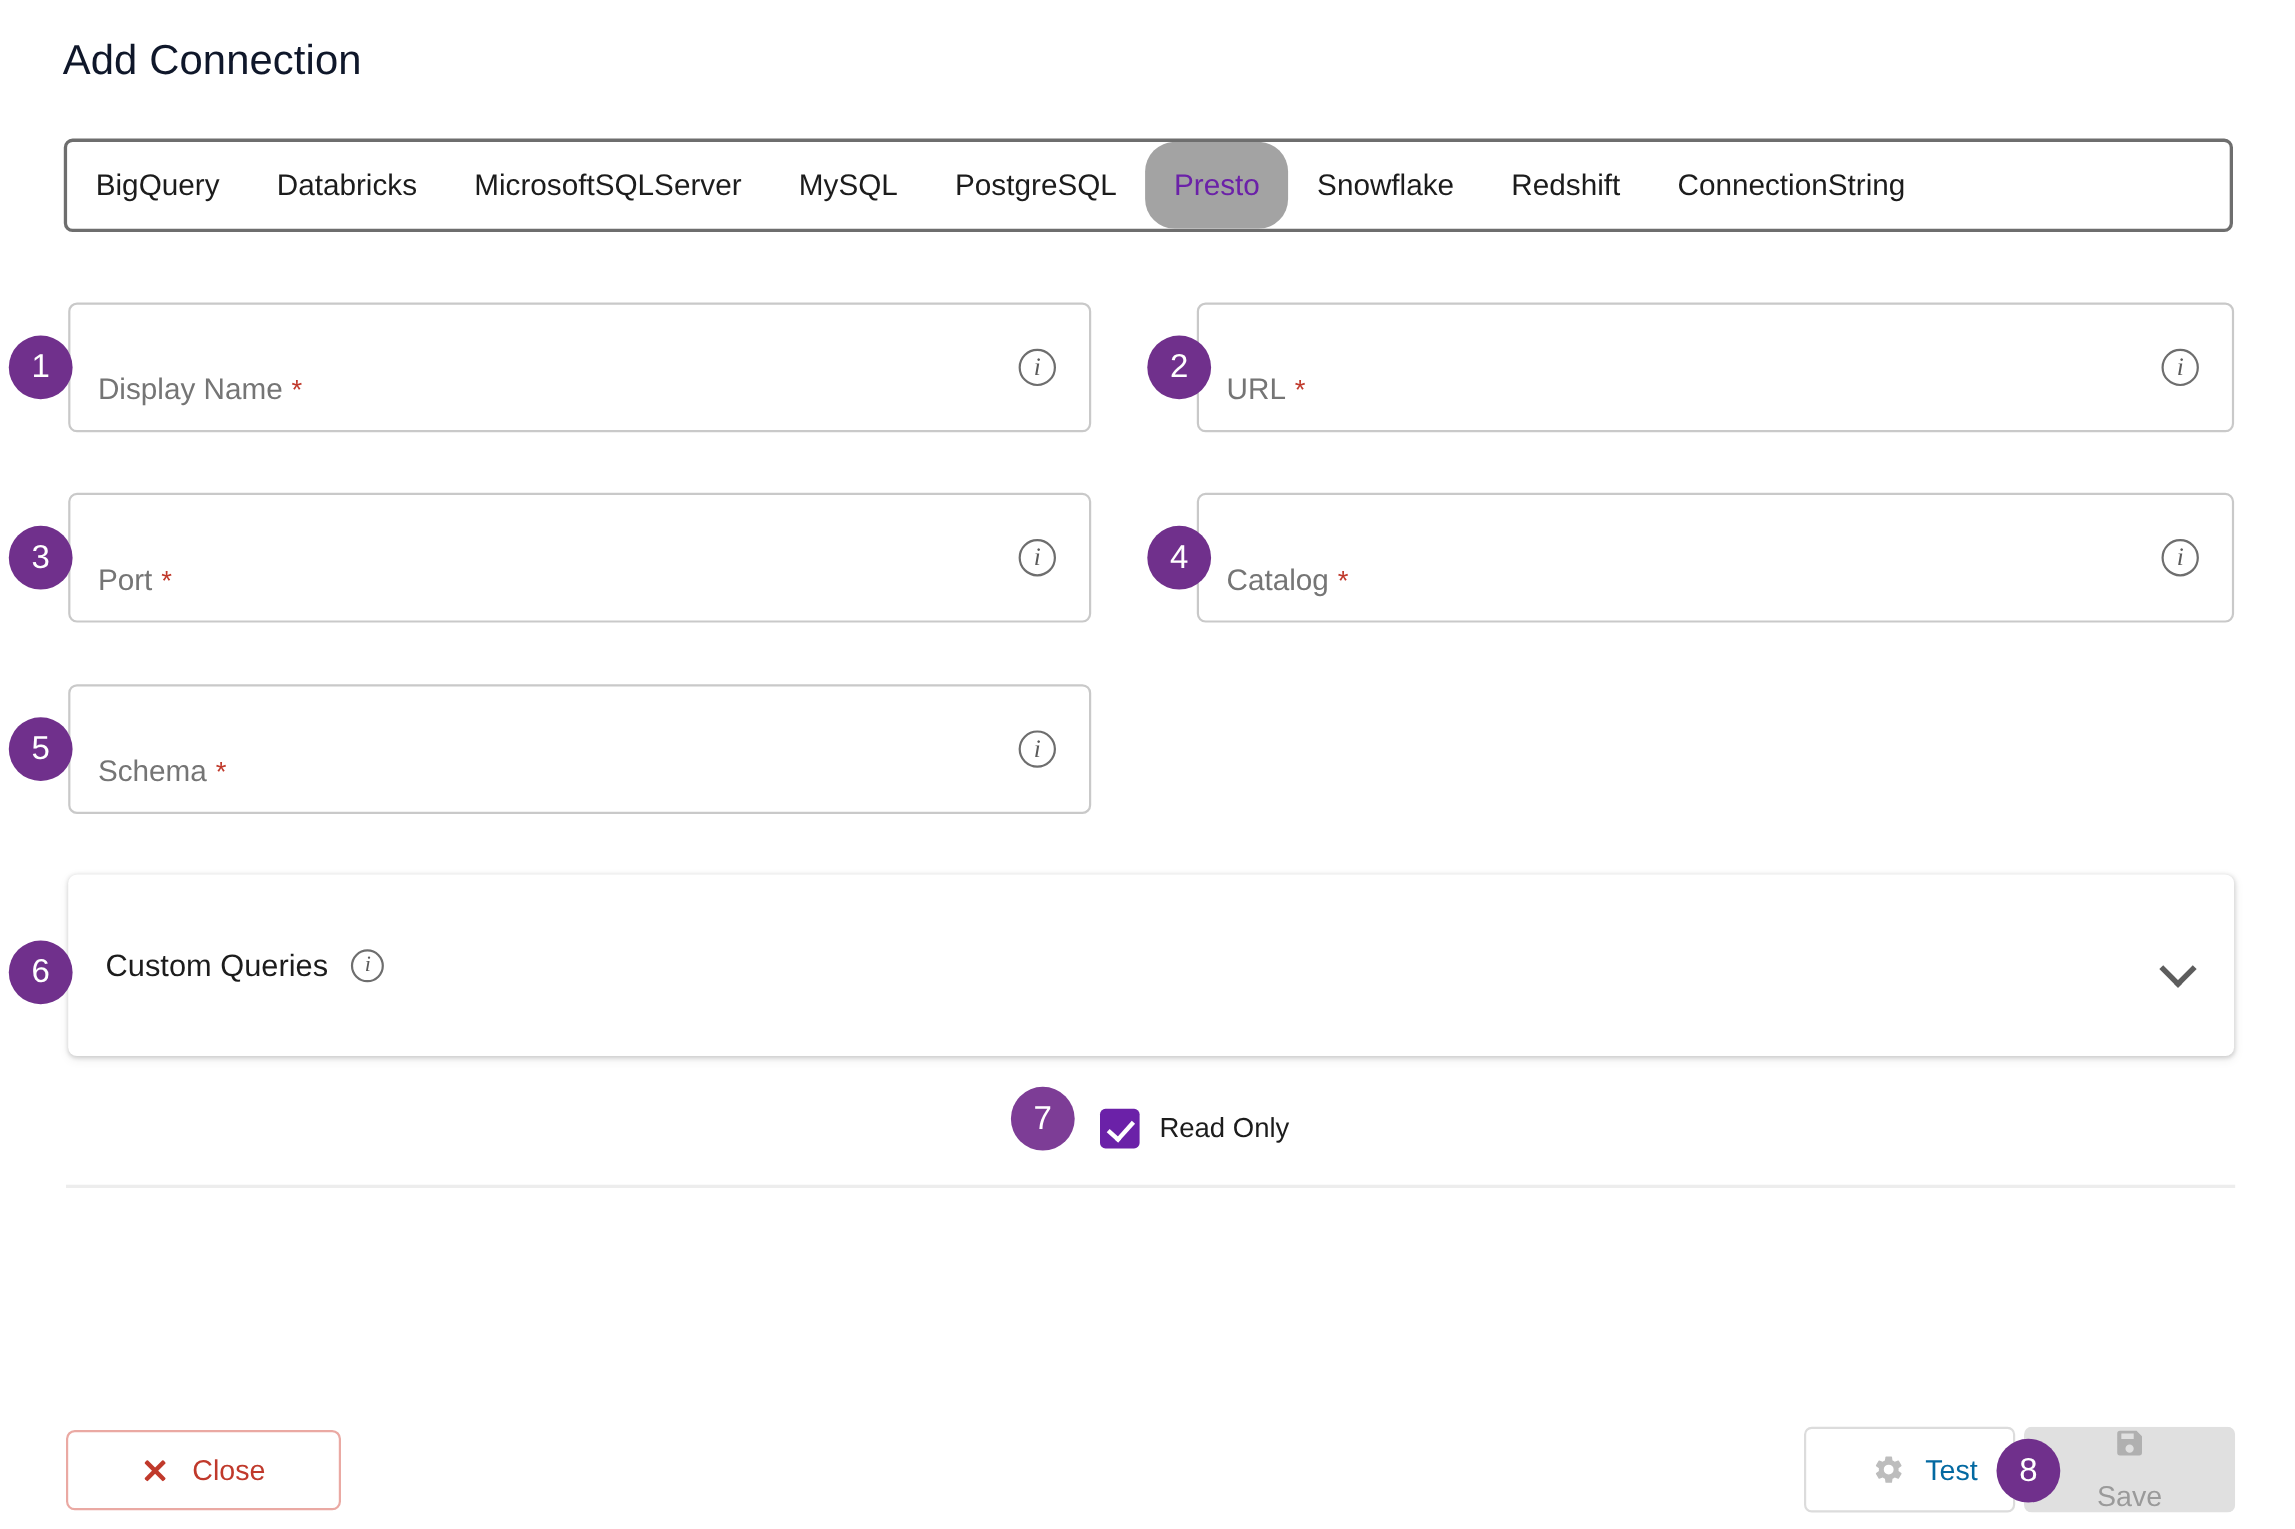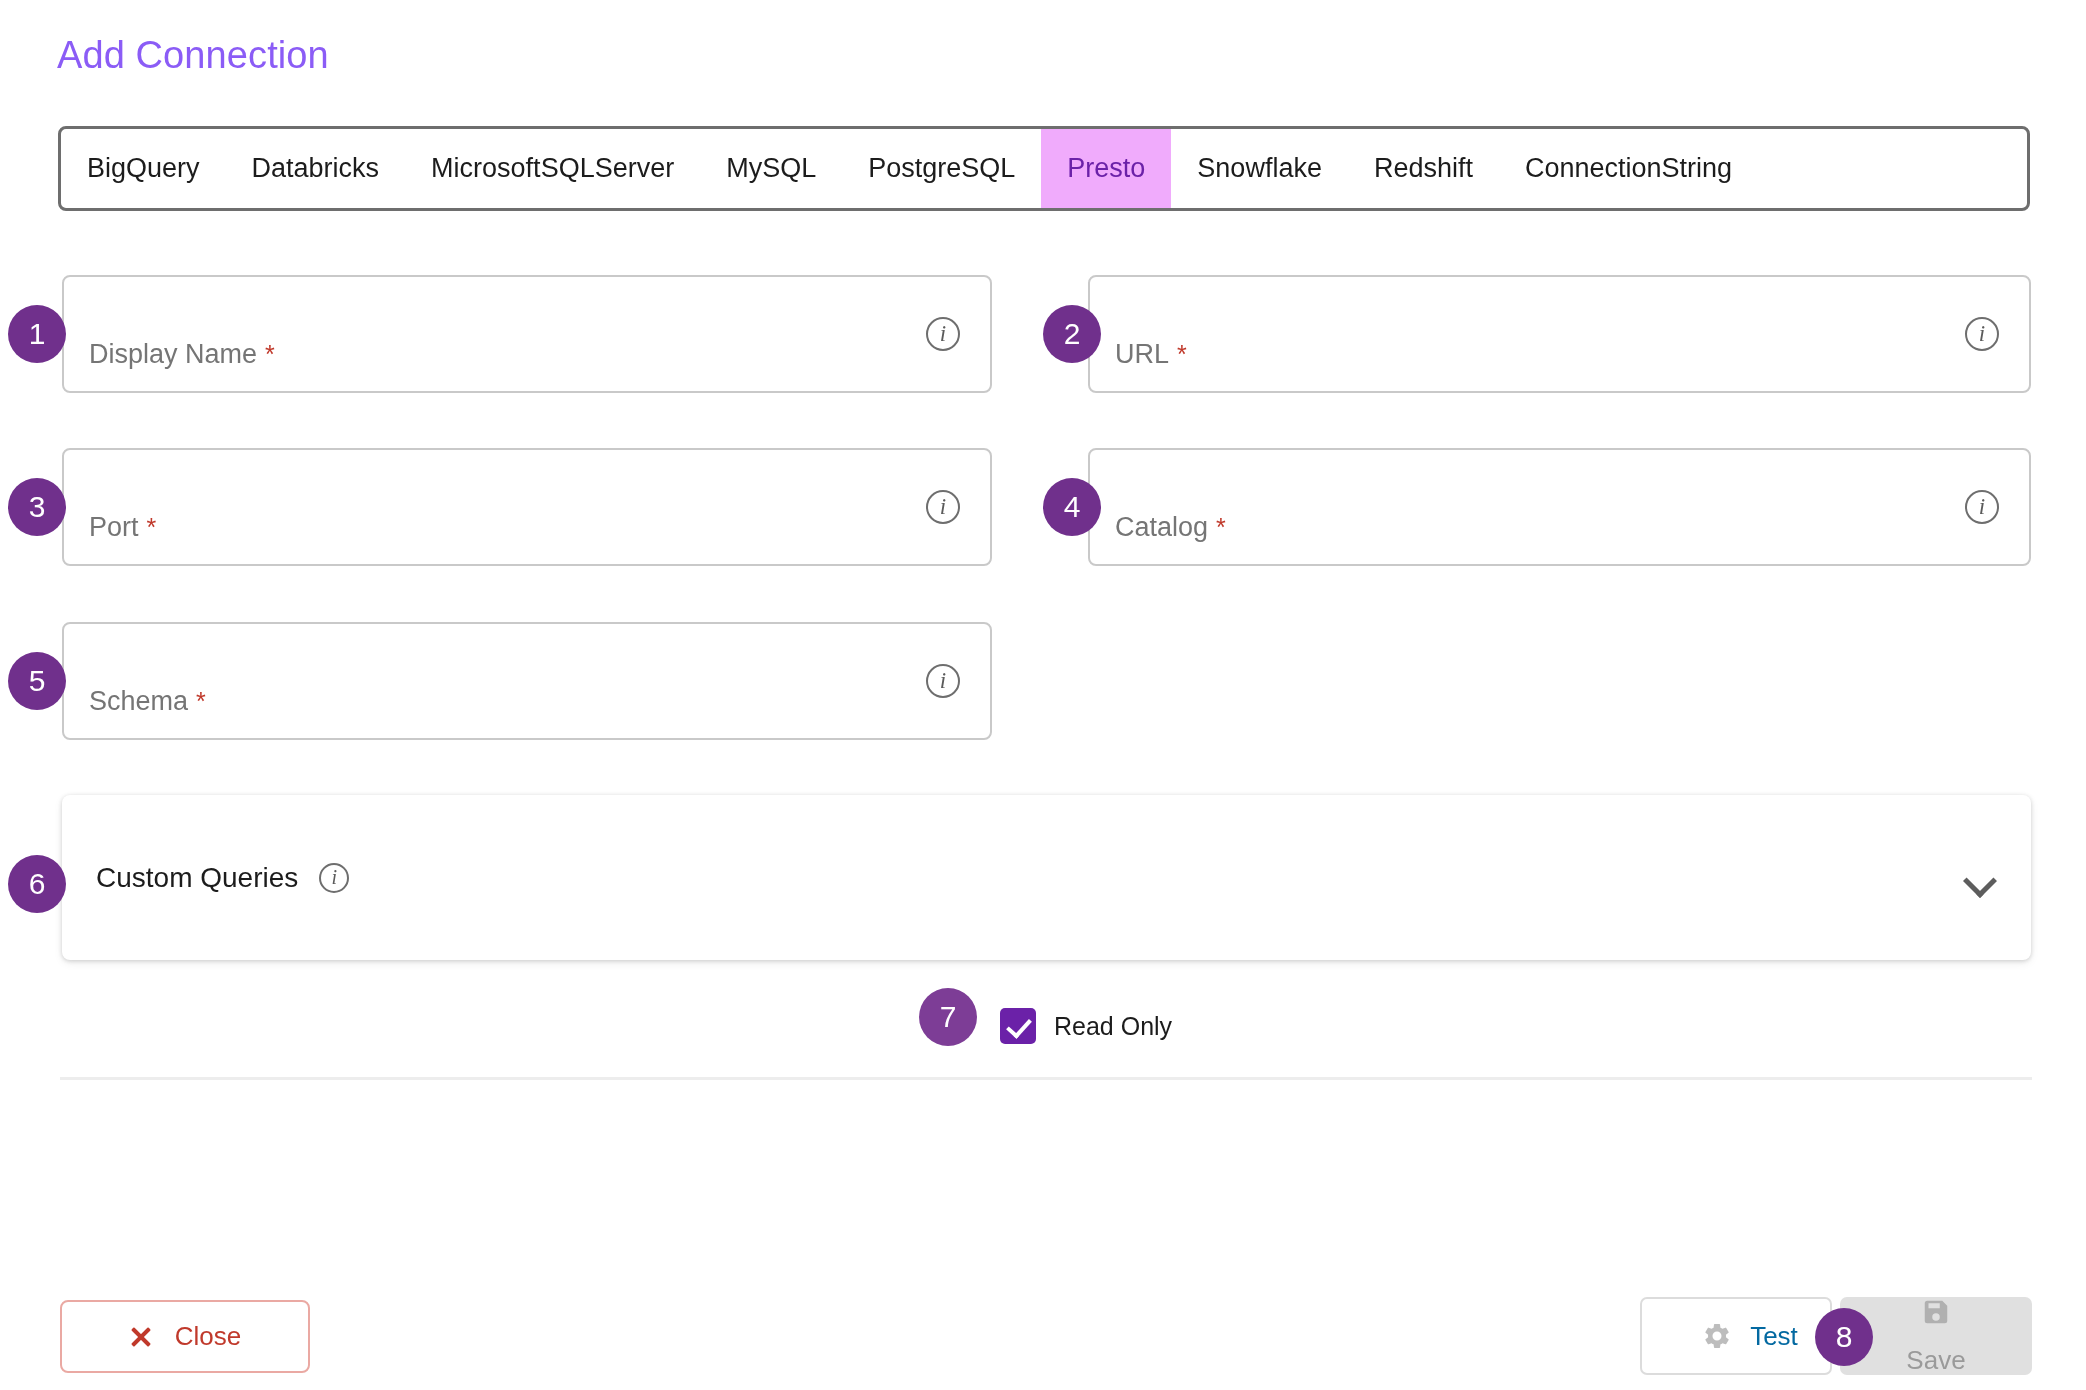--- a/index.html
+++ b/index.html
@@ -19,21 +19,21 @@
     background: #ffffff;
   }
 
   
   .page-title {
     position: absolute;
     left: 57px;
     top: 34px;
     font-size: 38px;
     font-weight: 400;
-    color: #8b5cf6;
+    color: #0f172a;
     letter-spacing: 0.1px;
   }
 
   
   .tabbar {
     position: absolute;
     left: 58px;
     top: 126px;
     width: 1972px;
     height: 85px;
@@ -50,22 +50,23 @@
     justify-content: center;
     padding: 0 26px;
     font-size: 27px;
     color: #1c1c1c;
     background: transparent;
     white-space: nowrap;
     cursor: pointer;
     user-select: none;
   }
   .tab.active {
-    background: #f0abfc;
+    background: #a3a3a3;
     color: #6b21a8;
+    border-radius: 27px;
   }
 
   
   .form {
     position: absolute;
     left: 0;
     top: 0;
     width: 2086px;
   }
 

